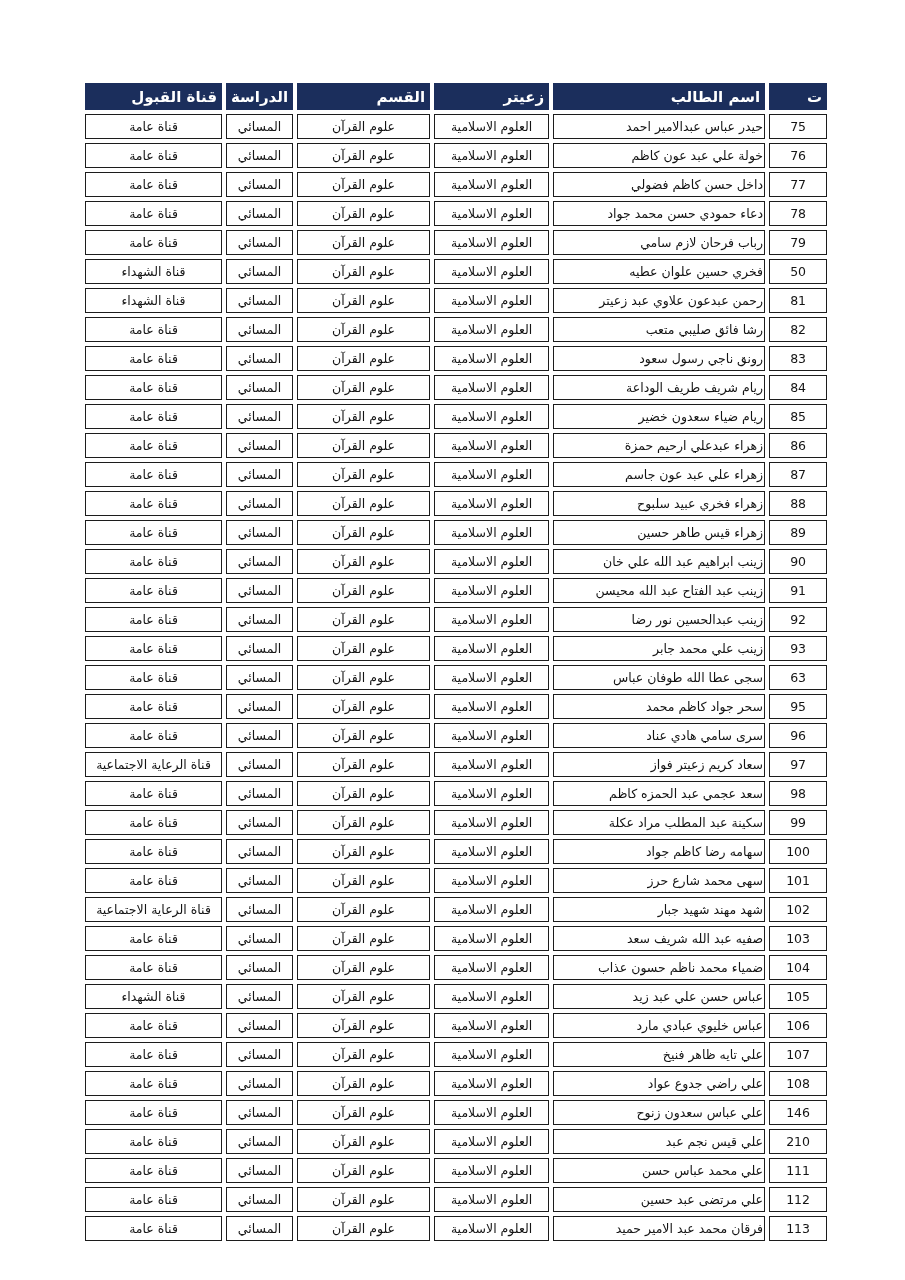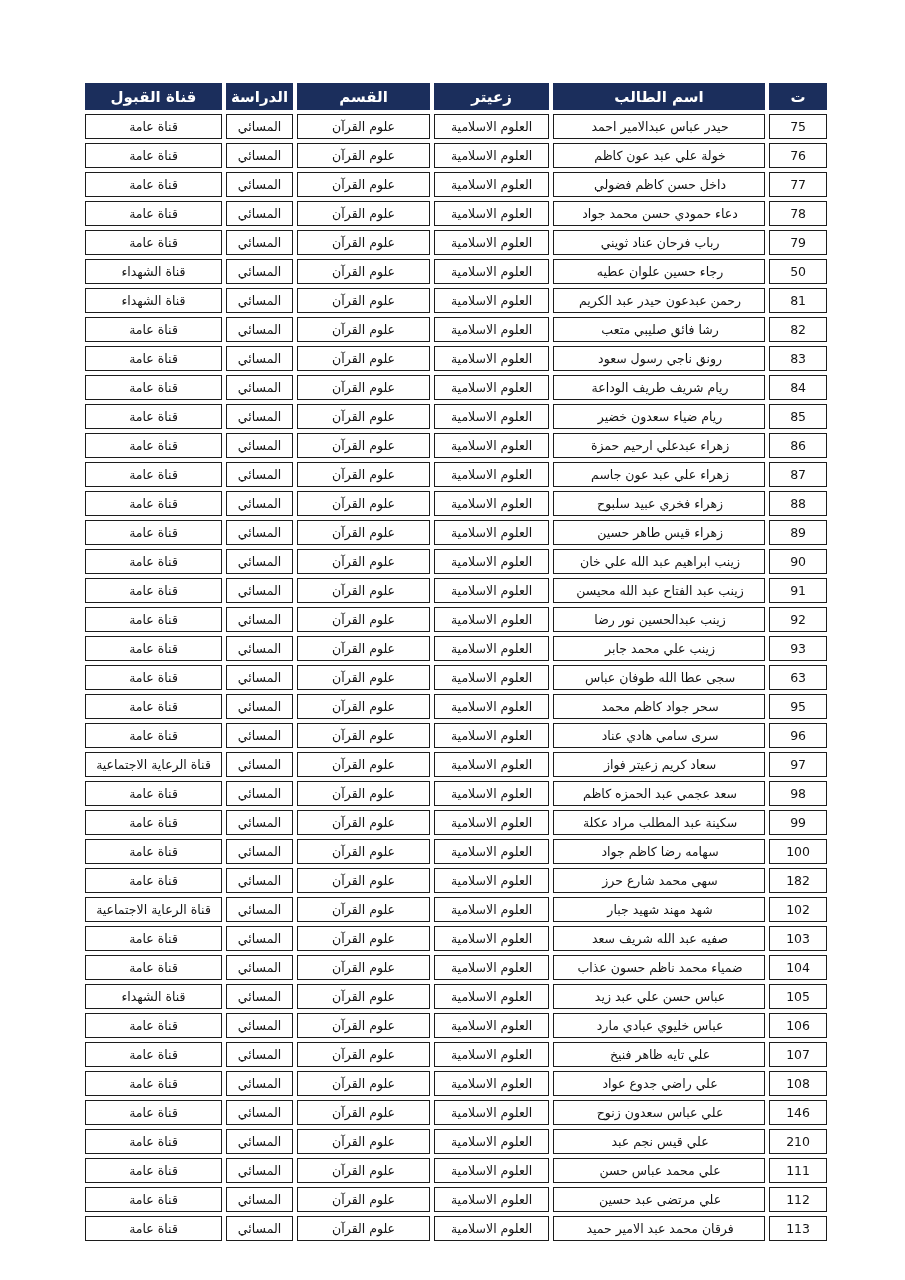--- a/index.html
+++ b/index.html
@@ -24,37 +24,38 @@
     direction: rtl;
   }
   table.students th {
     background: var(--header-bg, #1b2e5c);
     border: 1px solid var(--header-bg, #1b2e5c);
     color: var(--header-fg, #ffffff);
     font-size: 15px;
     font-weight: bold;
     height: 25px;
     padding: 0 4px;
-    text-align: center;
+    text-align: right;
     white-space: nowrap;
     overflow: hidden;
   }
   table.students td {
     background: #ffffff;
     border: 1.5px solid var(--border-color, #1c1c1c);
     color: #141414;
     font-size: 12.5px;
     height: 23px;
     padding: 0 3px;
     text-align: center;
     vertical-align: middle;
     white-space: nowrap;
     overflow: hidden;
   }
   table.students td.name-cell {
+    text-align: right;
     padding-right: 1px;
   }
   col.c-no      { width: 58px;  }
   col.c-name    { width: 212px; }
   col.c-college { width: 115px; }
   col.c-dept    { width: 133px; }
   col.c-study   { width: 60px;  }
   col.c-channel { width: 137px; }
 </style>
 </head>
@@ -108,37 +109,37 @@
         <tr>
           <td>78</td>
           <td class="name-cell">دعاء حمودي حسن محمد جواد</td>
           <td>العلوم الاسلامية</td>
           <td>علوم القرآن</td>
           <td>المسائي</td>
           <td>قناة عامة</td>
         </tr>
         <tr>
           <td>79</td>
-          <td class="name-cell">رباب فرحان عناد ثويني</td>
+          <td class="name-cell">رباب فرحان لازم سامي</td>
           <td>العلوم الاسلامية</td>
           <td>علوم القرآن</td>
           <td>المسائي</td>
           <td>قناة عامة</td>
         </tr>
         <tr>
           <td>50</td>
-          <td class="name-cell">رجاء حسين علوان عطيه</td>
+          <td class="name-cell">فخري حسين علوان عطيه</td>
           <td>العلوم الاسلامية</td>
           <td>علوم القرآن</td>
           <td>المسائي</td>
           <td>قناة الشهداء</td>
         </tr>
         <tr>
           <td>81</td>
-          <td class="name-cell">رحمن عبدعون حيدر عبد الكريم</td>
+          <td class="name-cell">رحمن عبدعون علاوي عبد زعيتر</td>
           <td>العلوم الاسلامية</td>
           <td>علوم القرآن</td>
           <td>المسائي</td>
           <td>قناة الشهداء</td>
         </tr>
         <tr>
           <td>82</td>
           <td class="name-cell">رشا فائق صليبي متعب</td>
           <td>العلوم الاسلامية</td>
           <td>علوم القرآن</td>
@@ -283,21 +284,21 @@
         </tr>
         <tr>
           <td>100</td>
           <td class="name-cell">سهامه رضا كاظم جواد</td>
           <td>العلوم الاسلامية</td>
           <td>علوم القرآن</td>
           <td>المسائي</td>
           <td>قناة عامة</td>
         </tr>
         <tr>
-          <td>182</td>
+          <td>101</td>
           <td class="name-cell">سهى محمد شارع حرز</td>
           <td>العلوم الاسلامية</td>
           <td>علوم القرآن</td>
           <td>المسائي</td>
           <td>قناة عامة</td>
         </tr>
         <tr>
           <td>102</td>
           <td class="name-cell">شهد مهند شهيد جبار</td>
           <td>العلوم الاسلامية</td>

